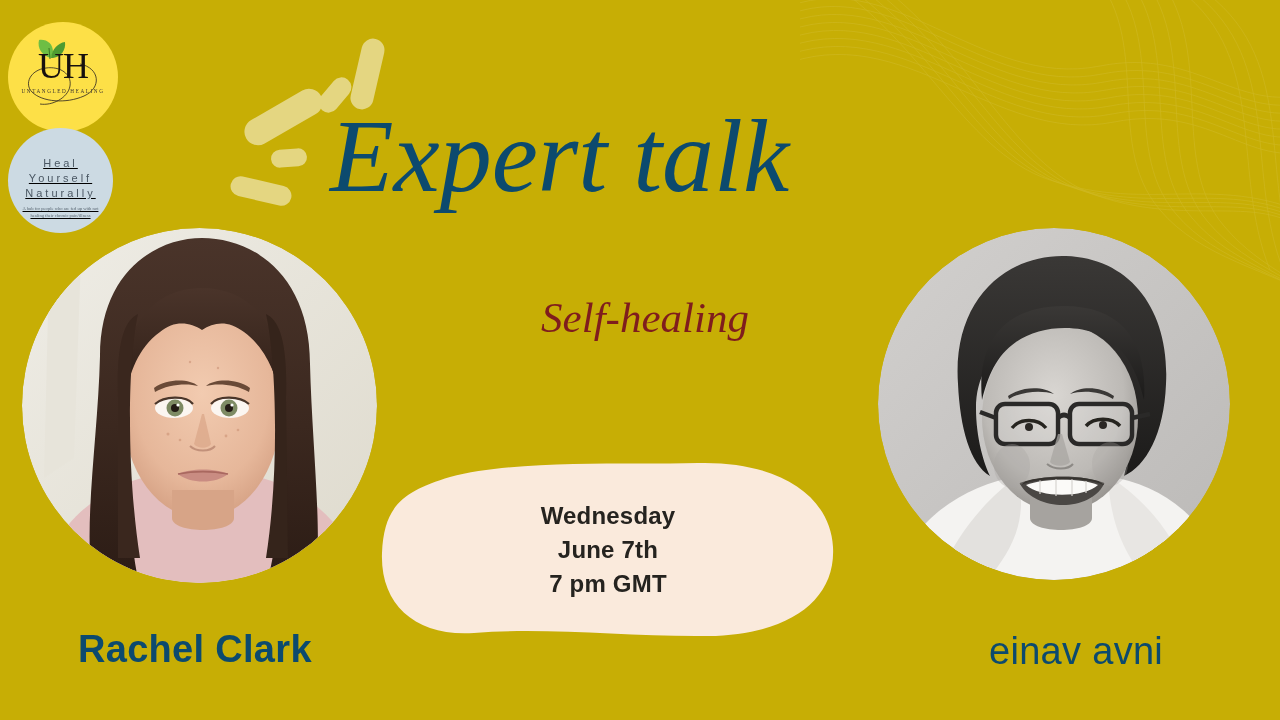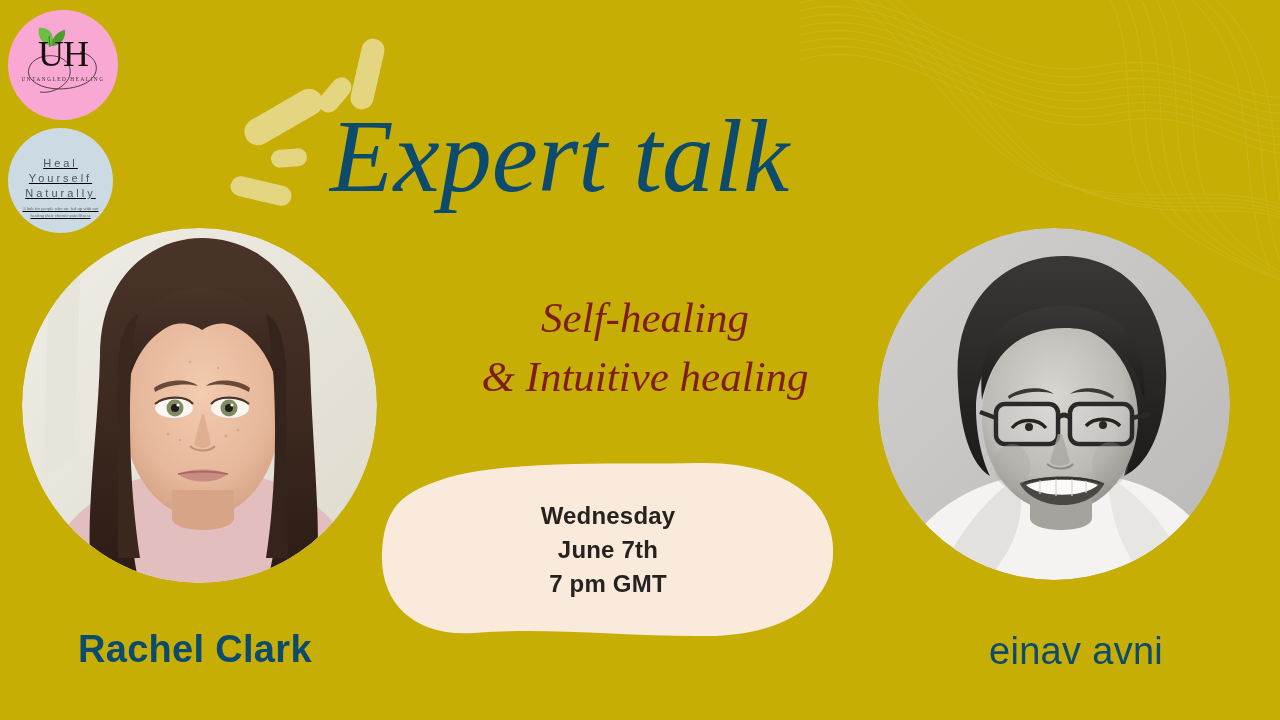--- a/index.html
+++ b/index.html
@@ -17,21 +17,21 @@
   .burst{position:absolute;left:252px;top:42px;width:150px;height:170px;pointer-events:none;}
   .burst span{position:absolute;display:block;background:#E4D681;border-radius:40px;}
   .b1{width:23px;height:72px;left:104px;top:-4px;transform:rotate(13deg);}
   .b2{width:20px;height:40px;left:73px;top:33px;transform:rotate(40deg);}
   .b3{width:27px;height:86px;left:18px;top:32px;transform:rotate(60deg);}
   .b4{width:18px;height:36px;left:28px;top:98px;transform:rotate(86deg);}
   .b5{width:20px;height:62px;left:-1px;top:118px;transform:rotate(103deg);}
 
   
   .logo{position:absolute;border-radius:50%;overflow:hidden;}
-  .logo-uh{left:8px;top:10px;width:110px;height:110px;background:#f9a8d4;}
+  .logo-uh{left:8px;top:22px;width:110px;height:110px;background:#fde047;}
   .logo-hyn{left:8px;top:128px;width:105px;height:105px;background:#CCDAE3;}
 
   .uh-inner{position:relative;width:100%;height:100%;}
   .uh-mono{position:absolute;left:0;right:0;top:26px;text-align:center;
     font-family:"Liberation Serif",serif;font-size:36px;color:#17110f;letter-spacing:-1px;line-height:1;}
   .uh-sub{position:absolute;left:0;right:0;top:66px;text-align:center;
     font-family:"Liberation Serif",serif;font-size:5.2px;color:#3a3330;letter-spacing:1.6px;}
   .uh-swirl{position:absolute;left:14px;top:36px;width:82px;height:52px;}
   .uh-leaf{position:absolute;left:28px;top:14px;width:30px;height:24px;}
 
@@ -131,21 +131,20 @@
       <div class="hyn-l">Yourself</div>
       <div class="hyn-l">Naturally</div>
       <div class="hyn-tag">A hub for people who are fed up with not healing their chronic pain/illness</div>
     </div>
   </div>
 
   <div class="headline">Expert talk</div>
 
   <div class="subtitle">
     <div>Self-healing</div>
-    <div>&amp; Intuitive healing</div>
   </div>
 
   <div class="blob-wrap">
     <svg width="460" height="190" viewBox="0 0 460 190">
       <path d="M72,22 C140,4 250,10 320,8 C400,6 452,40 455,92 C458,146 410,180 330,181
                C250,182 170,172 96,178 C38,182 2,150 4,98 C6,50 26,36 72,22 Z" fill="#FAEADC"></path>
     </svg>
     <div class="blob-text">
       <div>Wednesday</div>
       <div>June 7th</div>

